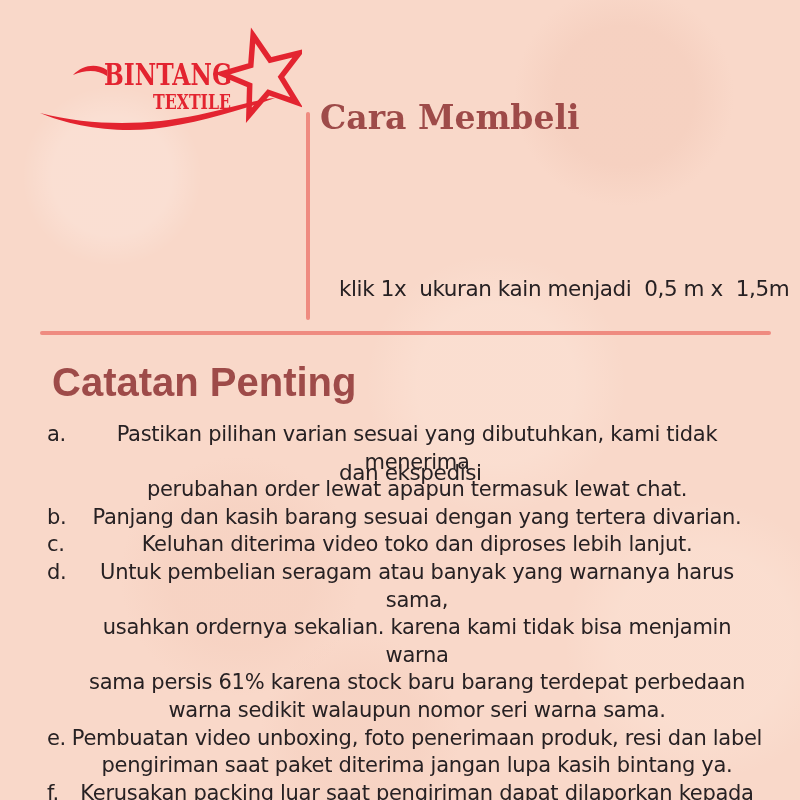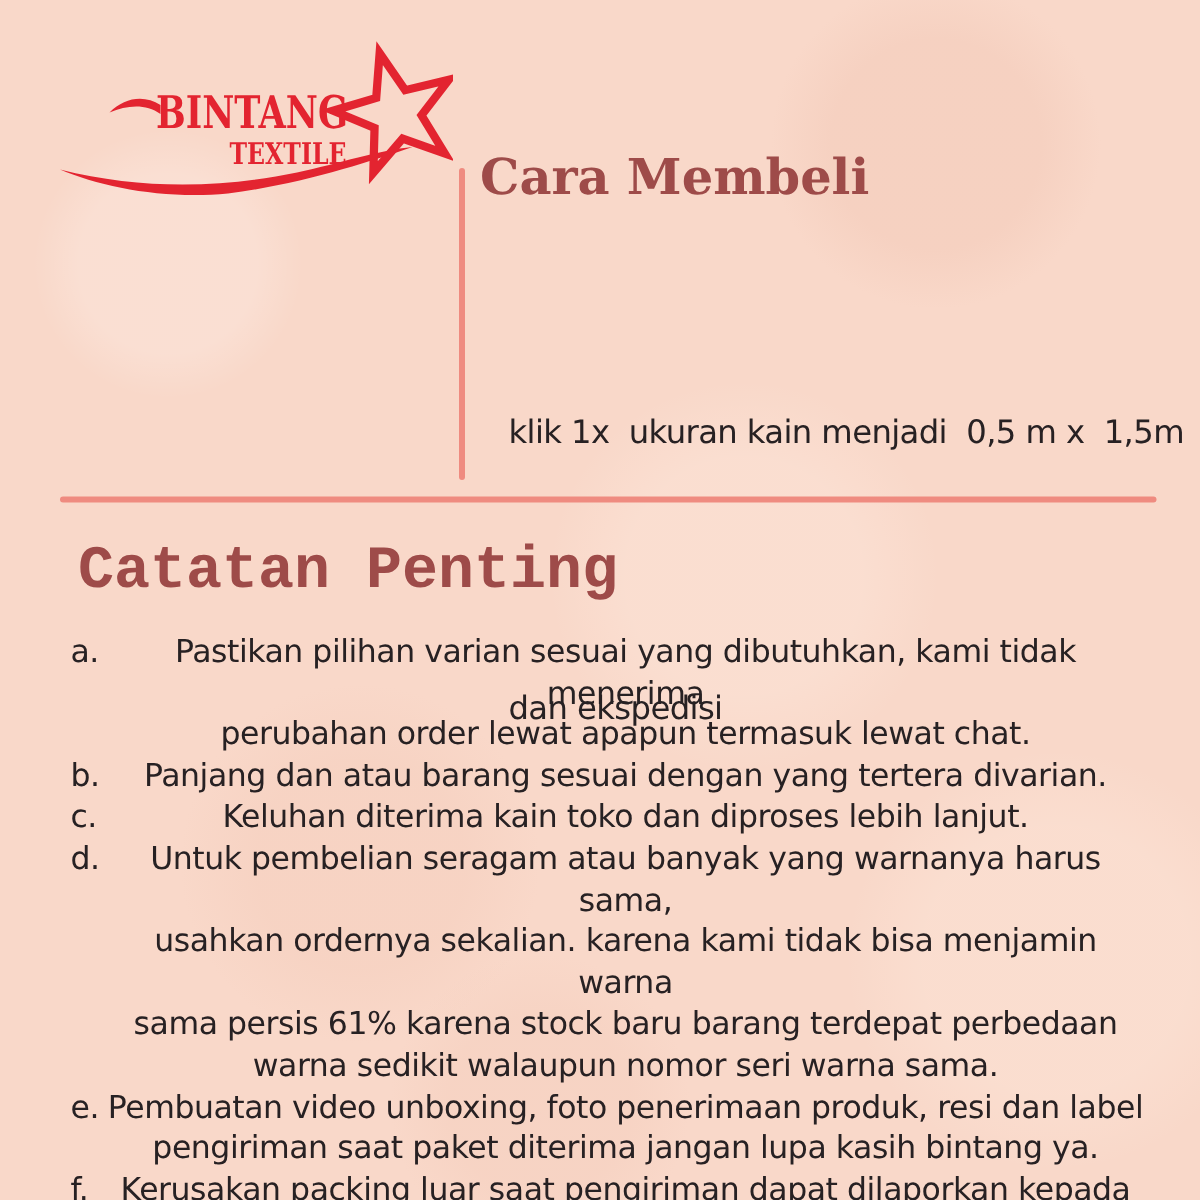--- a/index.html
+++ b/index.html
@@ -40,21 +40,21 @@
     font-size:33px; color:#9e4b49; line-height:1.1;
   }
   .cara-lines {
     position:absolute; left:315px; top:170px;
     font-size:21.5px; line-height:26.4px; letter-spacing:-0.4px;
     color:#272123; white-space:pre;margin-left:24px;
   }
 
   .notes-title {
     position:absolute; left:52px; top:360px;
-    font-family:Liberation Mono, monospace; font-weight:bold;
+    font-family:Liberation Sans, sans-serif; font-weight:bold;
     font-size:40px; color:#9e4b49; line-height:1.1;text-align:center;
   }
   .notes {
     position:absolute; left:47px; top:421px; width:718px;
     color:#272123; font-size:21px; line-height:27.6px; letter-spacing:-0.3px;
   }
   .note { display:flex; }
   .note .marker { flex:0 0 22px; }
   .note .text { white-space:pre-line; flex:1;text-align:center; }
 </style>
@@ -101,26 +101,26 @@
   <div class="notes">
 
       <div class="note">
         <span class="marker">a.</span>
         <span class="text">Pastikan pilihan varian sesuai yang dibutuhkan, kami tidak menerima
 perubahan order lewat apapun termasuk lewat chat.</span>
       </div>
 
       <div class="note">
         <span class="marker">b.</span>
-        <span class="text">Panjang dan atau barang sesuai dengan yang tertera divarian.</span>
+        <span class="text">Panjang dan kasih barang sesuai dengan yang tertera divarian.</span>
       </div>
 
       <div class="note">
         <span class="marker">c.</span>
-        <span class="text">Keluhan diterima kain toko dan diproses lebih lanjut.</span>
+        <span class="text">Keluhan diterima video toko dan diproses lebih lanjut.</span>
       </div>
 
       <div class="note">
         <span class="marker">d.</span>
         <span class="text">Untuk pembelian seragam atau banyak yang warnanya harus sama,
 usahkan ordernya sekalian. karena kami tidak bisa menjamin warna
 sama persis 61% karena stock baru barang terdepat perbedaan
 warna sedikit walaupun nomor seri warna sama.</span>
       </div>
 

